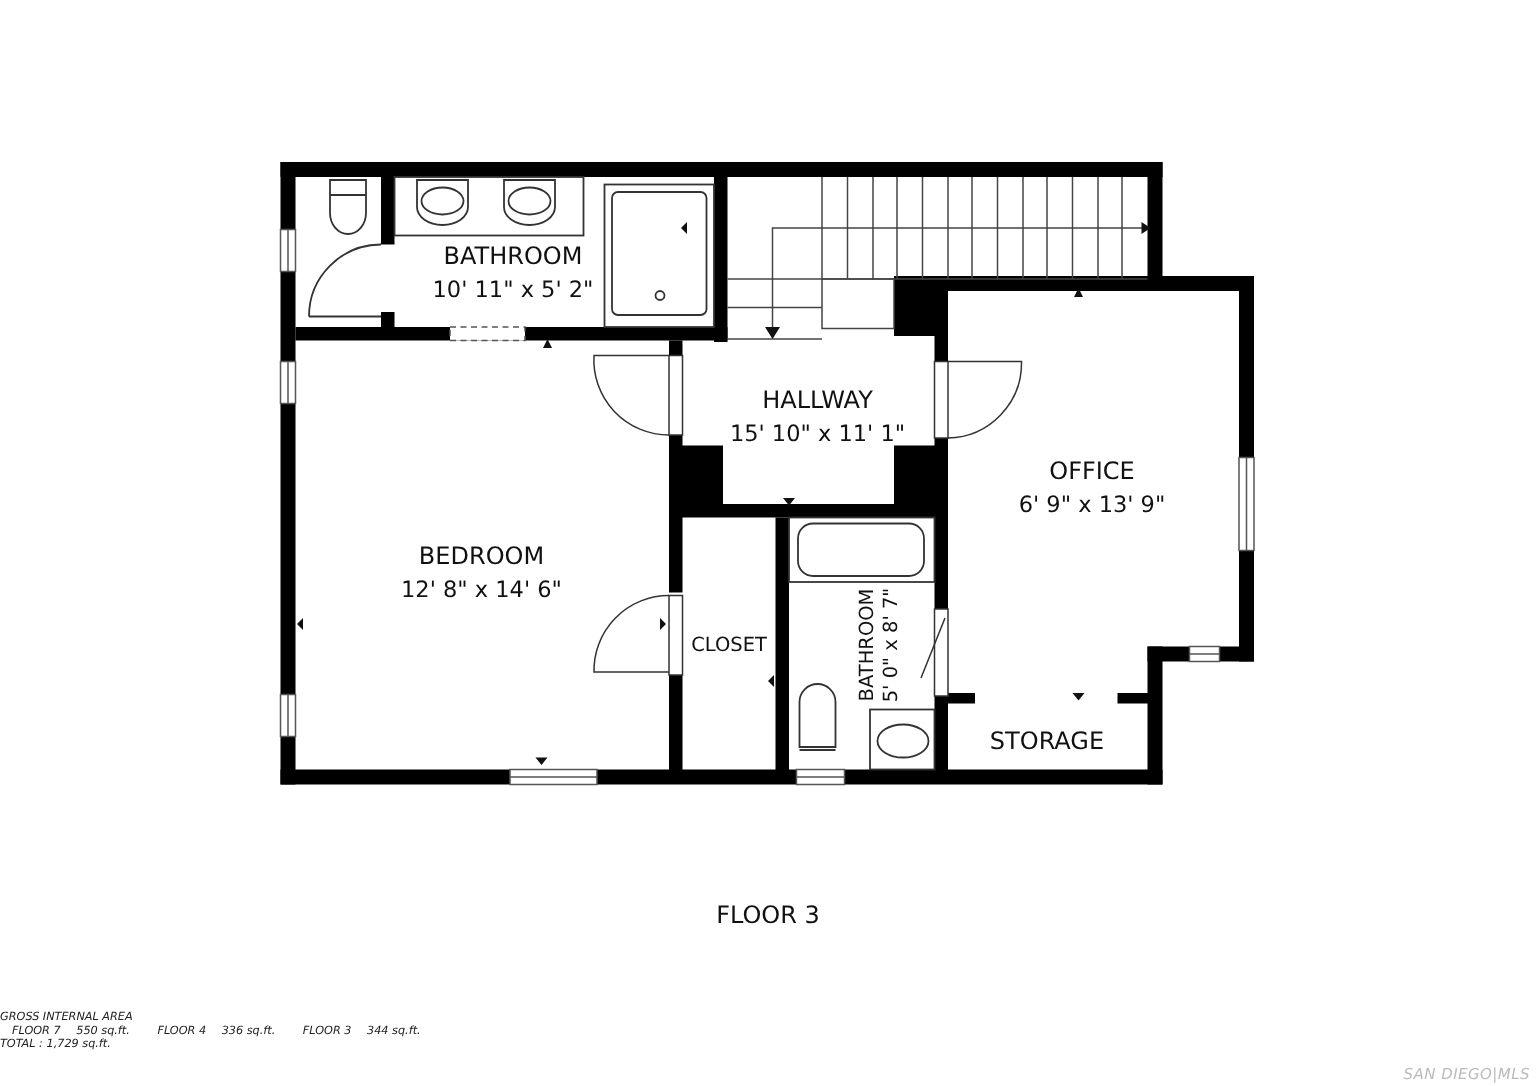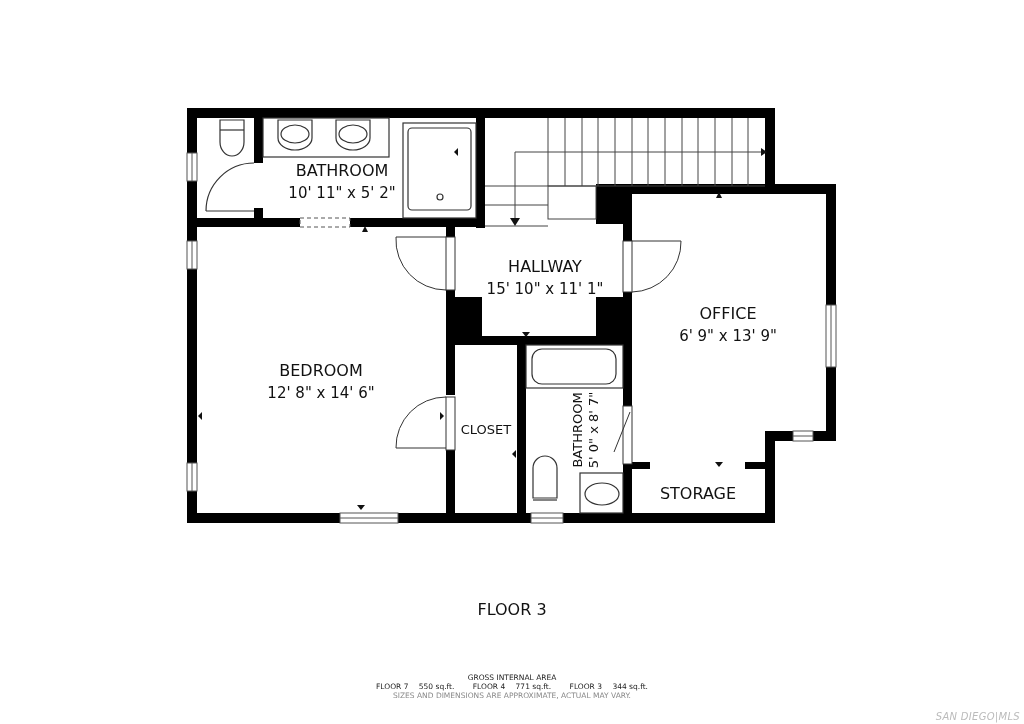--- a/index.html
+++ b/index.html
@@ -1,21 +1,21 @@
 <!DOCTYPE html>
 <html><head>
 <meta charset="utf-8">
 <style>
   html, body { margin:0; padding:0; background:#ffffff; }
   body { width:1024px; height:724px; position:relative; overflow:hidden; font-family:"DejaVu Sans", sans-serif; }
   #plan { position:absolute; left:0; top:0; width:1024px; height:724px; }
   .room-label { font-family:"DejaVu Sans", sans-serif; font-size:16px; fill:#111; text-anchor:middle; }
   .room-dim { font-family:"DejaVu Sans", sans-serif; font-size:15px; fill:#111; text-anchor:middle; }
   .floor-title { position:absolute; left:0; width:1024px; top:600px; text-align:center; font-size:16px; color:#111; }
-  .footer { position:absolute; left:0; width:1024px; top:673px; text-align:center; font-size:7.5px; color:#222; line-height:9px; }
+  .footer { position:absolute; left:0; width:1024px; top:673px; text-align:left; font-size:7.5px; color:#222; line-height:9px;font-style:italic; }
   .footer .note { color:#888; }
   .footer .row span { margin:0 4px; }
   .mls { position:absolute; right:4px; bottom:2px; font-size:10px; color:#bbb; letter-spacing:0.3px;font-style:italic; }
 </style>
 </head>
 <body>
 
 <svg id="plan" viewBox="0 0 1024 724" xmlns="http://www.w3.org/2000/svg">
 
   <g fill="#000">
@@ -187,19 +187,19 @@
     <text class="room-label" x="698" y="499">STORAGE</text>
   </g>
 </svg>
 
 <div class="floor-title">FLOOR 3</div>
 
 <div class="footer">
   <div>GROSS INTERNAL AREA</div>
   <div class="row">
     <span><span>FLOOR 7</span> <span>550 sq.ft.</span></span>
-    <span><span>FLOOR 4</span> <span>771 sq.ft.</span></span>
+    <span><span>FLOOR 4</span> <span>336 sq.ft.</span></span>
     <span><span>FLOOR 3</span> <span>344 sq.ft.</span></span>
   </div>
-  <div class="note">SIZES AND DIMENSIONS ARE APPROXIMATE, ACTUAL MAY VARY.</div>
+  <div><span>TOTAL :</span> <span>1,729 sq.ft.</span></div>
 </div>
 
 <div class="mls">SAN DIEGO|MLS</div>
 
 </body></html>

